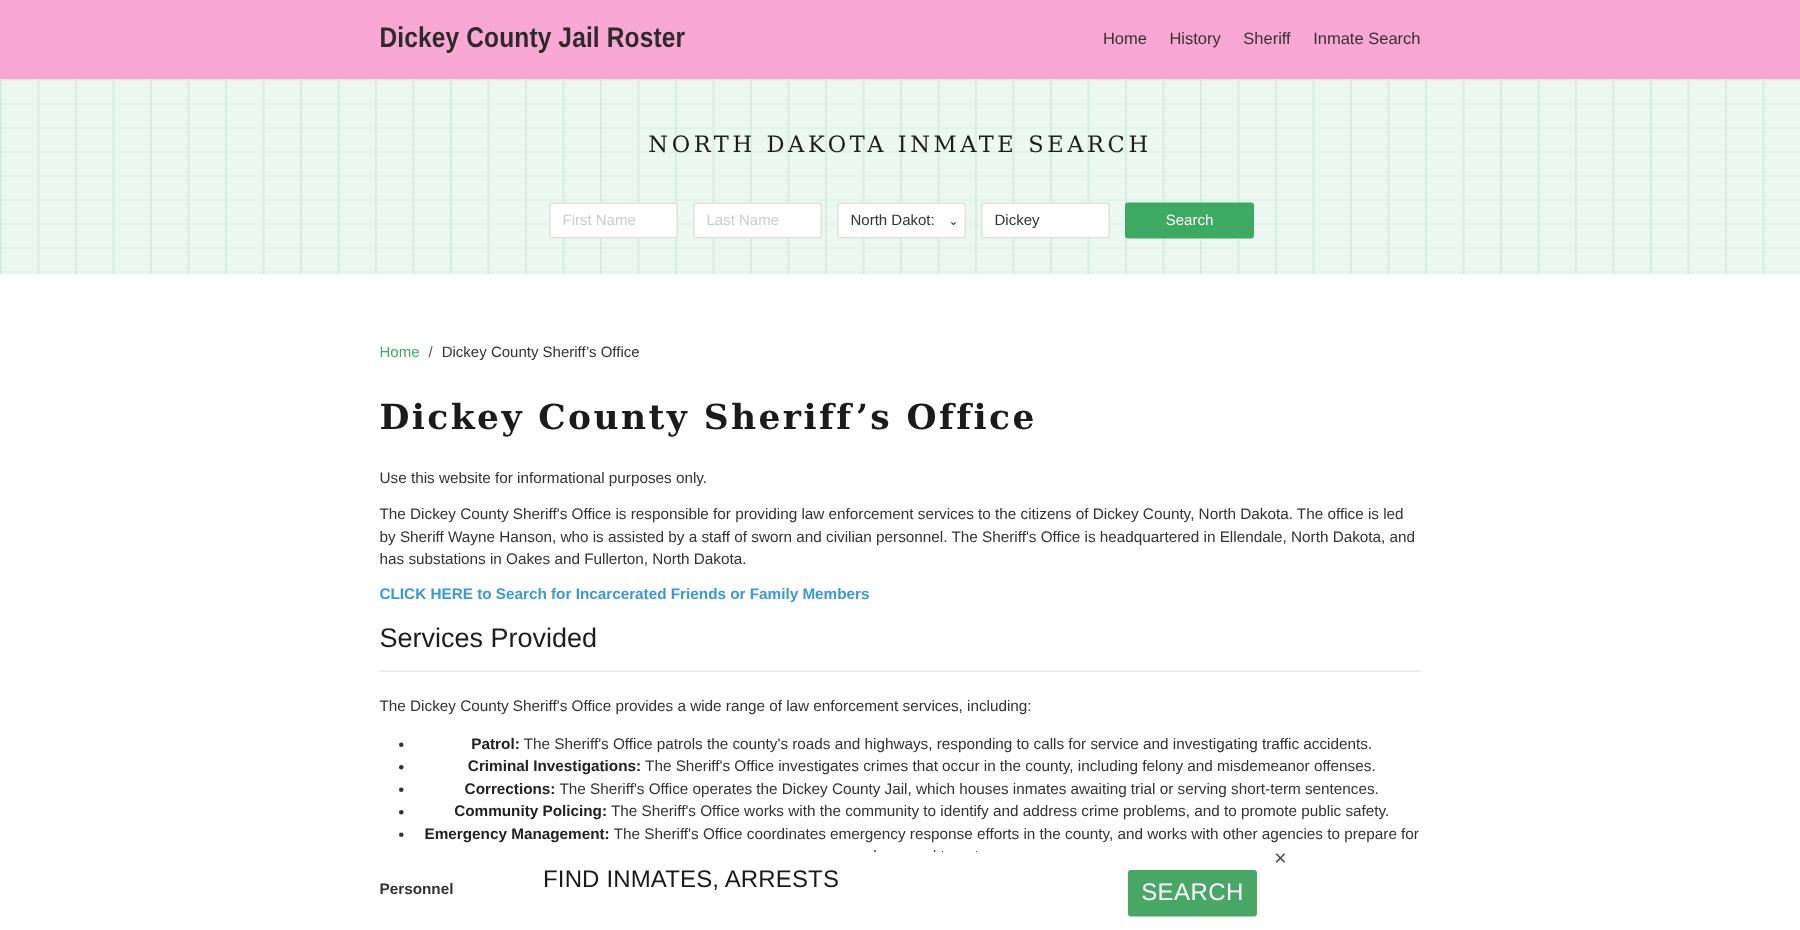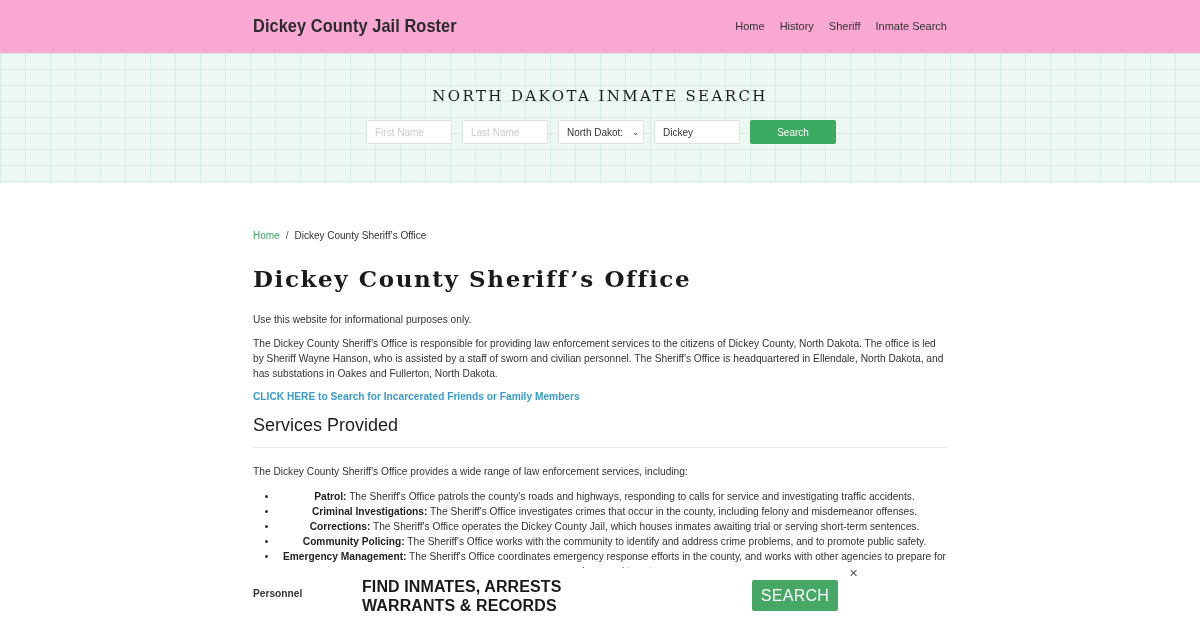--- a/index.html
+++ b/index.html
@@ -10,21 +10,21 @@
     .brand { position: absolute; left: 253px; top: 15px; font-family: "Liberation Sans", sans-serif; font-weight: bold; font-size: 19px; color: #2b2b2b; letter-spacing: 0.1px; transform: scaleX(0.86); transform-origin: left center; }
     .nav { position: absolute; right: 253px; top: 20px; display: flex; gap: 15px; }
     .nav a { font-size: 11px; color: #333; text-decoration: none; }
 
     .hero { position: absolute; left: 0; top: 53px; width: 1200px; height: 130px; background-color: #ecf8f1;
       background-image:
         linear-gradient(to right, rgba(200,230,212,0.55) 1px, transparent 1px),
         linear-gradient(to bottom, rgba(200,230,212,0.55) 1px, transparent 1px);
       background-size: 25px 16px; }
     .hero-title { position: absolute; top: 34px; left: 0; width: 1200px; text-align: center; font-family: "DejaVu Serif", "Liberation Serif", serif; font-weight: normal; font-size: 15px; letter-spacing: 2.4px; color: #1d1d1d; }
-    .search-row { position: absolute; top: 67px; left: 366px; display: flex; gap: 10px; }
+    .search-row { position: absolute; top: 82px; left: 366px; display: flex; gap: 10px; }
     .search-row .field { width: 86px; height: 24px; background: #fff; border: 1px solid #dde3df; border-radius: 2px; font-size: 10px; padding: 0 8px; display: flex; align-items: center; color: #333; font-family: "Liberation Sans", sans-serif; }
     .search-row .field.placeholder { color: #ccc; }
     .search-row .select { justify-content: space-between; padding-right: 4px; text-align: center; }
     .search-row .chev { font-size: 8px; color: #333; }
     .search-btn { width: 86px; height: 24px; background: #3daa62; color: #fff; border: none; border-radius: 2px; font-size: 10px; display: flex; align-items: center; justify-content: center; }
 
     .content { position: absolute; left: 253px; top: 183px; width: 694px; }
     .breadcrumb { position: absolute; top: 47px; font-size: 10px; color: #333; }
     .breadcrumb .crumb-home { color: #3daa62; }
     .breadcrumb .sep { margin: 0 6px; color: #555; }
@@ -36,21 +36,21 @@
     .h2 { position: absolute; top: 232px; font-size: 18px; color: #1d1d1d; font-weight: normal; }
     .hr { position: absolute; top: 264px; left: 0; width: 694px; height: 1px; background: #e8ebee; }
     .p3 { top: 281px; }
     ul.services { position: absolute; top: 306px; left: 25px; width: 669px; list-style: disc; font-size: 10.2px; line-height: 15px; color: #333; }
     ul.services li { padding-left: 4px; text-align: center; }
     ul.services b { color: #222; }
     .personnel { position: absolute; top: 405px; font-size: 10.2px; font-weight: bold; color: #333; }
 
     .ad { position: absolute; left: 340px; top: 568px; width: 520px; height: 52px; background: #fff; }
     .ad-close { position: absolute; left: 509px; top: 0px; font-size: 11px; color: #555; line-height: 10px; }
-    .ad-text { position: absolute; left: 22px; top: 9px; font-size: 16px; line-height: 19px; color: #1a1a1a; font-weight: bold; letter-spacing: 0.1px; }
+    .ad-text { position: absolute; left: 22px; top: 9px; font-size: 16px; line-height: 19px; color: #1a1a1a; font-weight: normal; letter-spacing: 0.1px; }
     .ad-btn { position: absolute; left: 412px; top: 12px; width: 86px; height: 31px; background: #47a866; color: #fff; border-radius: 2px; font-size: 16px; display: flex; align-items: center; justify-content: center; letter-spacing: 0.3px; }
   </style>
 </head>
 <body>
 
 <div class="topbar">
   <div class="brand">Dickey County Jail Roster</div>
   <nav class="nav">
     <a>Home</a>
     <a>History</a>
@@ -98,16 +98,15 @@
     <li><b>Emergency Management:</b><span> The Sheriff's Office coordinates emergency response efforts in the county, and works with other agencies to prepare for and respond to natur</span></li>
   </ul>
 
   <div class="personnel">Personnel</div>
 </main>
 
 <div class="ad">
   <span class="ad-close">✕</span>
   <div class="ad-text">
     <div>FIND INMATES, ARRESTS</div>
-    <div>WARRANTS &amp; RECORDS</div>
   </div>
   <div class="ad-btn">SEARCH</div>
 </div>
 
 </body></html>

